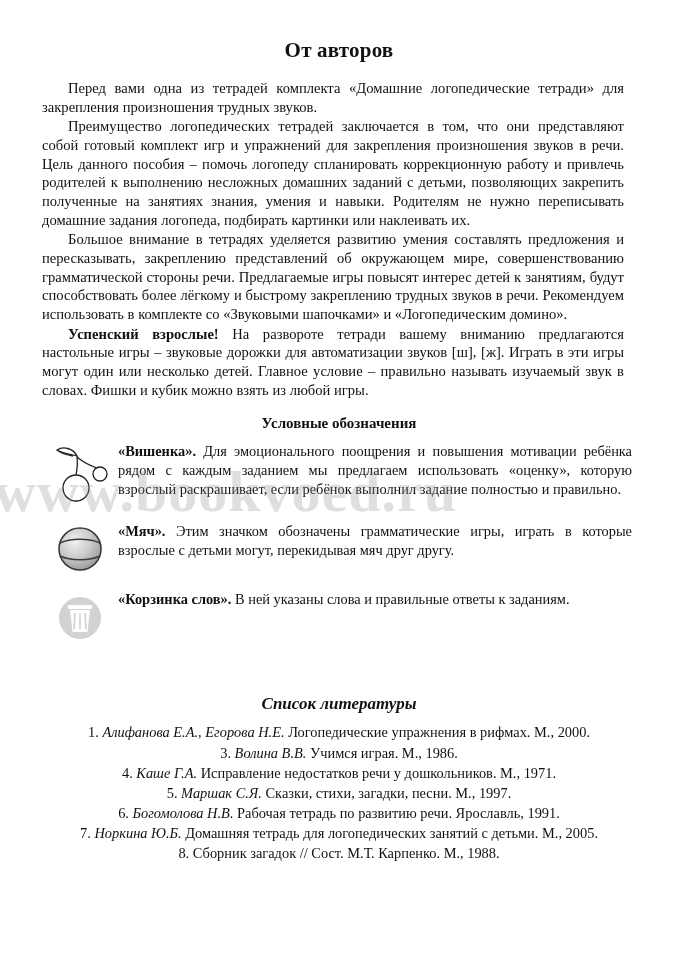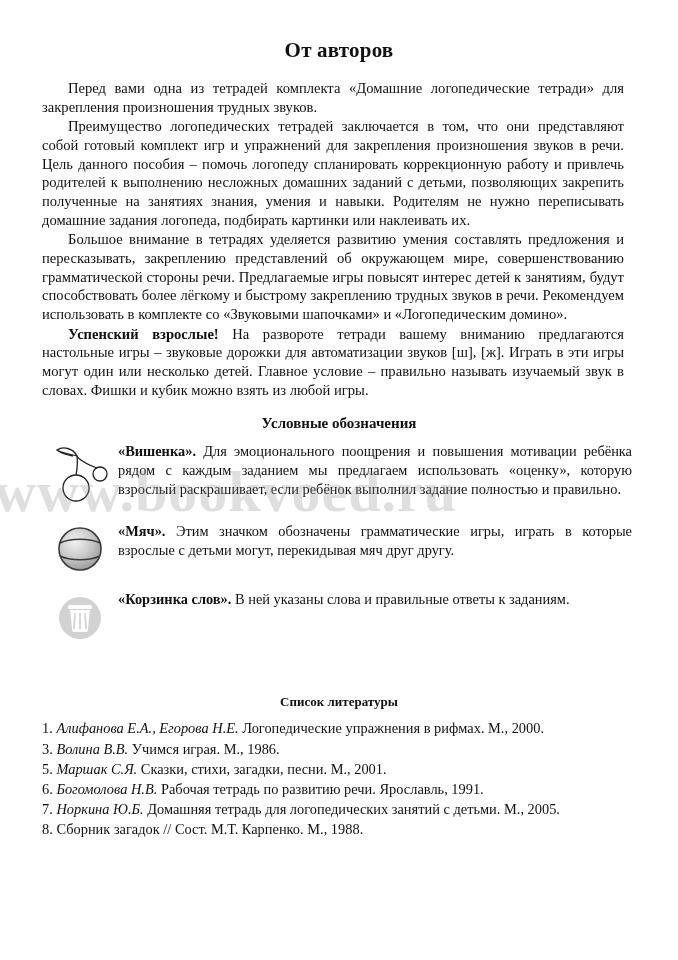--- a/index.html
+++ b/index.html
@@ -93,28 +93,30 @@
     line-height: 1.30;
     text-align: justify;
     padding-right: 4px;
   }
   .legend-row.row-mяч .legend-icon,
   .legend-row.row-basket .legend-icon {
     height: 54px;
   }
   .lit-title {
     text-align: center;
-    font-size: 13px;
+    font-size: 17px;
     font-weight: 700;
     margin: 14px 0 8px 0;
+    font-style: italic;
   }
   ol.lit {
     list-style: none;
     margin: 0;
     padding: 0;
+    text-align: center;
   }
   ol.lit li {
     font-size: 14.4px;
     line-height: 1.40;
     margin: 0;
     white-space: nowrap;
   }
   .lit-author {
     font-style: italic;
   }
@@ -189,21 +191,22 @@
 
   </div>
 
   <div class="spacer-big"></div>
 
   <h2 class="lit-title">Список литературы</h2>
 
   <ol class="lit">
     <li><span>1.</span> <span class="lit-author">Алифанова Е.А., Егорова Н.Е.</span><span> Логопедические упражнения в рифмах. М., 2000.</span></li>
     <li><span>3.</span> <span class="lit-author">Волина В.В.</span><span> Учимся играя. М., 1986.</span></li>
-    <li><span>5.</span> <span class="lit-author">Маршак С.Я.</span><span> Сказки, стихи, загадки, песни. М., 2001.</span></li>
+    <li><span>4.</span> <span class="lit-author">Каше Г.А.</span><span> Исправление недостатков речи у дошкольников. М., 1971.</span></li>
+    <li><span>5.</span> <span class="lit-author">Маршак С.Я.</span><span> Сказки, стихи, загадки, песни. М., 1997.</span></li>
     <li><span>6.</span> <span class="lit-author">Богомолова Н.В.</span><span> Рабочая тетрадь по развитию речи. Ярославль, 1991.</span></li>
     <li><span>7.</span> <span class="lit-author">Норкина Ю.Б.</span><span> Домашняя тетрадь для логопедических занятий с детьми. М., 2005.</span></li>
     <li><span>8.</span> <span class="lit-author"></span><span>Сборник загадок // Сост. М.Т. Карпенко. М., 1988.</span></li>
   </ol>
 
 </div>
 
 <div class="watermark">
   <div class="watermark-text">www.bookvoed.ru</div>
 </div>

